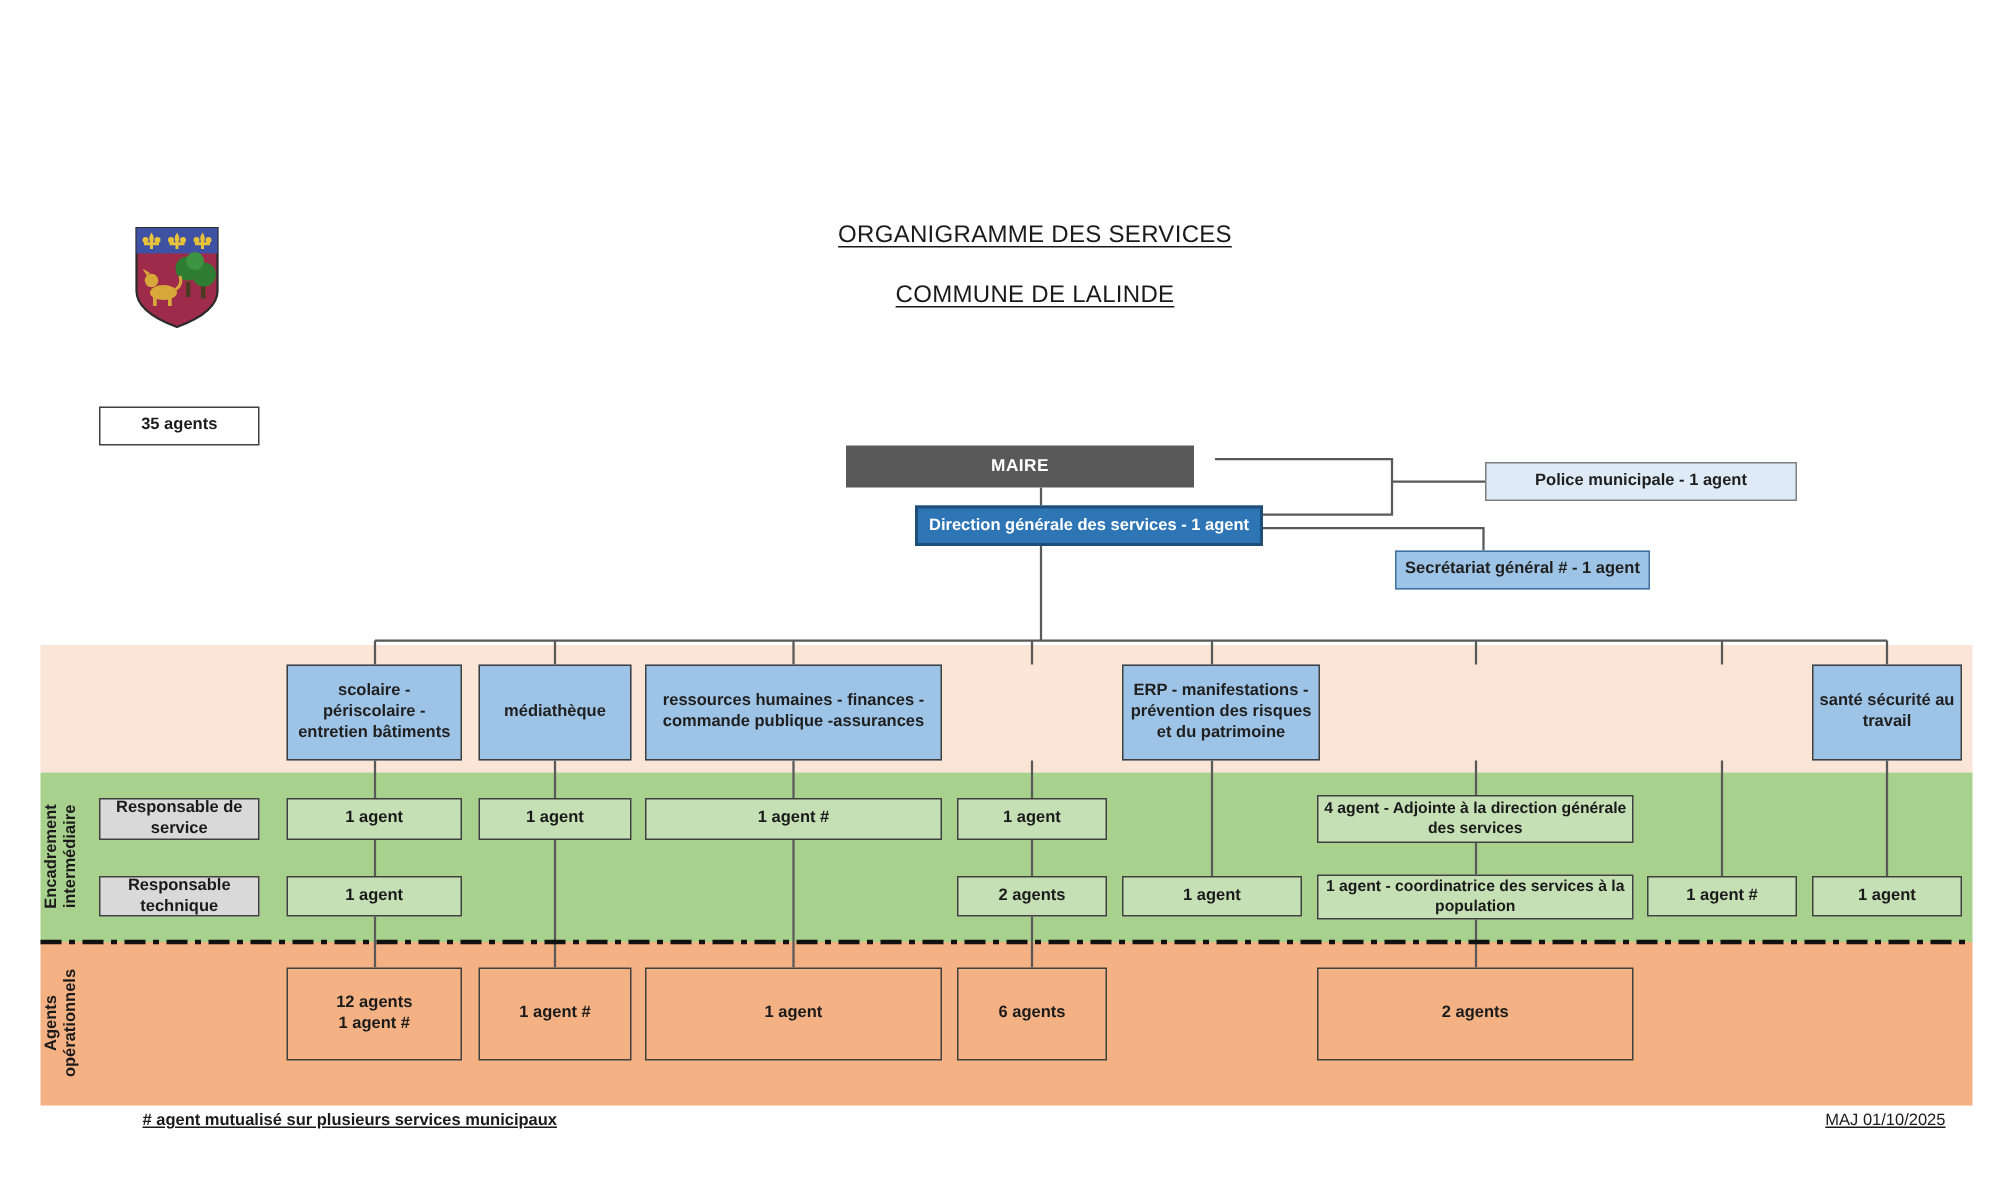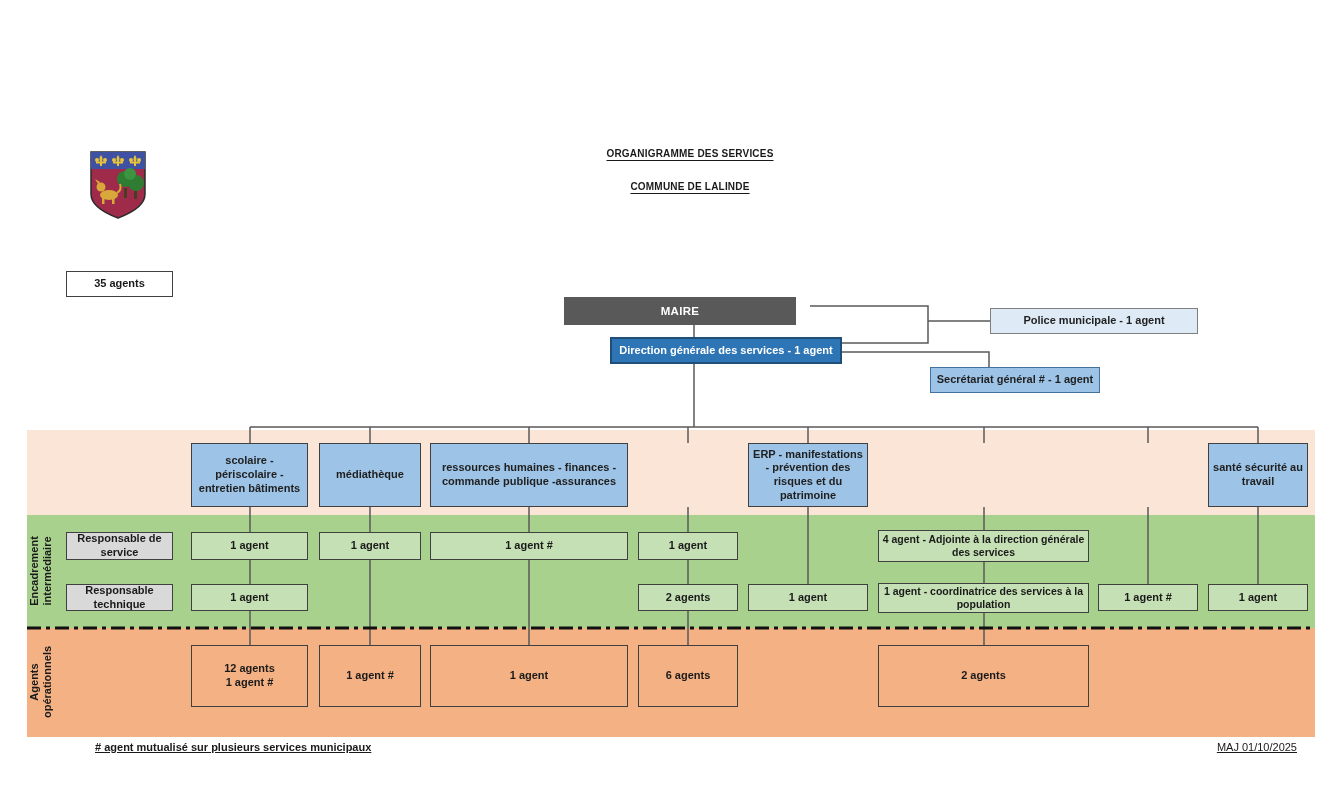--- a/index.html
+++ b/index.html
@@ -20,21 +20,21 @@
   .dgs{background:var(--dgs_bg,#2E75B6);color:#fff;border:2px solid var(--dgs_border,#1F4E79);margin-left:32px;}
   .police{background:var(--police_bg,#DEEBF7);border:1.5px solid #7F7F7F;color:#1f1f1f;}
   .secretariat{background:var(--secretariat_bg,#9DC3E6);border:1.5px solid #41719C;color:#1f1f1f;}
   .dept{background:var(--dept_bg,#9DC3E6);color:#1f1f1f;}
   .greenbox{background:var(--green_box_bg,#C5E0B4);}
   .orangebox{background:var(--orange_box_bg,#F4B183);}
   .graybox{background:var(--gray_box_bg,#D9D9D9);}
   .small{font-size:10.5px;line-height:1.2;}
   
   .title-wrap{position:absolute;left:490px;top:148px;width:400px;text-align:center;}
-  .title-line{font-size:10px;font-weight:bold;text-decoration:underline;
+  .title-line{font-size:16px;font-weight:normal;text-decoration:underline;
               text-underline-offset:3px;margin-bottom:22px;letter-spacing:.2px;}
   
   .vlabel{position:absolute;width:112px;height:38px;transform:rotate(-90deg);
           display:flex;align-items:center;justify-content:center;text-align:center;
           font-weight:bold;font-size:11px;line-height:1.15;}
   
   .summary{left:66px;top:271px;width:107px;height:26px;background:#fff;}
   
   .foot-note{position:absolute;left:95px;top:741px;font-size:11px;font-weight:bold;
              text-decoration:underline;}
@@ -130,21 +130,21 @@
   </svg>
 
   <div class="box maire" style="left:564px;top:297px;width:232px;height:28px">MAIRE</div>
   <div class="box dgs" style="left:578px;top:337px;width:232px;height:27px">Direction générale des services - 1 agent</div>
   <div class="box police" style="left:990px;top:308px;width:208px;height:26px">Police municipale - 1 agent</div>
   <div class="box secretariat" style="left:930px;top:367px;width:170px;height:26px">Secrétariat général # - 1 agent</div>
 
   <div class="box bordered dept" style="left:191px;top:443px;width:117px;height:64px">scolaire - périscolaire - entretien bâtiments</div>
   <div class="box bordered dept" style="left:319px;top:443px;width:102px;height:64px">médiathèque</div>
   <div class="box bordered dept" style="left:430px;top:443px;width:198px;height:64px">ressources humaines - finances - commande publique -assurances</div>
-  <div class="box bordered dept" style="left:748px;top:443px;width:120px;height:64px">ERP - manifestations - prévention des risques et du patrimoine</div>
+  <div class="box bordered dept" style="left:748px;top:443px;width:132px;height:64px">ERP - manifestations - prévention des risques et du patrimoine</div>
   <div class="box bordered dept" style="left:1208px;top:443px;width:100px;height:64px">santé sécurité au travail</div>
 
   <div class="vlabel" style="left:-15px;top:552px;">Encadrement
 intermédiaire</div>
   <div class="vlabel" style="left:-15px;top:663px;">Agents
 opérationnels</div>
 
   <div class="box bordered graybox" style="left:66px;top:532px;width:107px;height:28px">Responsable de service</div>
   <div class="box bordered graybox" style="left:66px;top:584px;width:107px;height:27px">Responsable technique</div>
 

